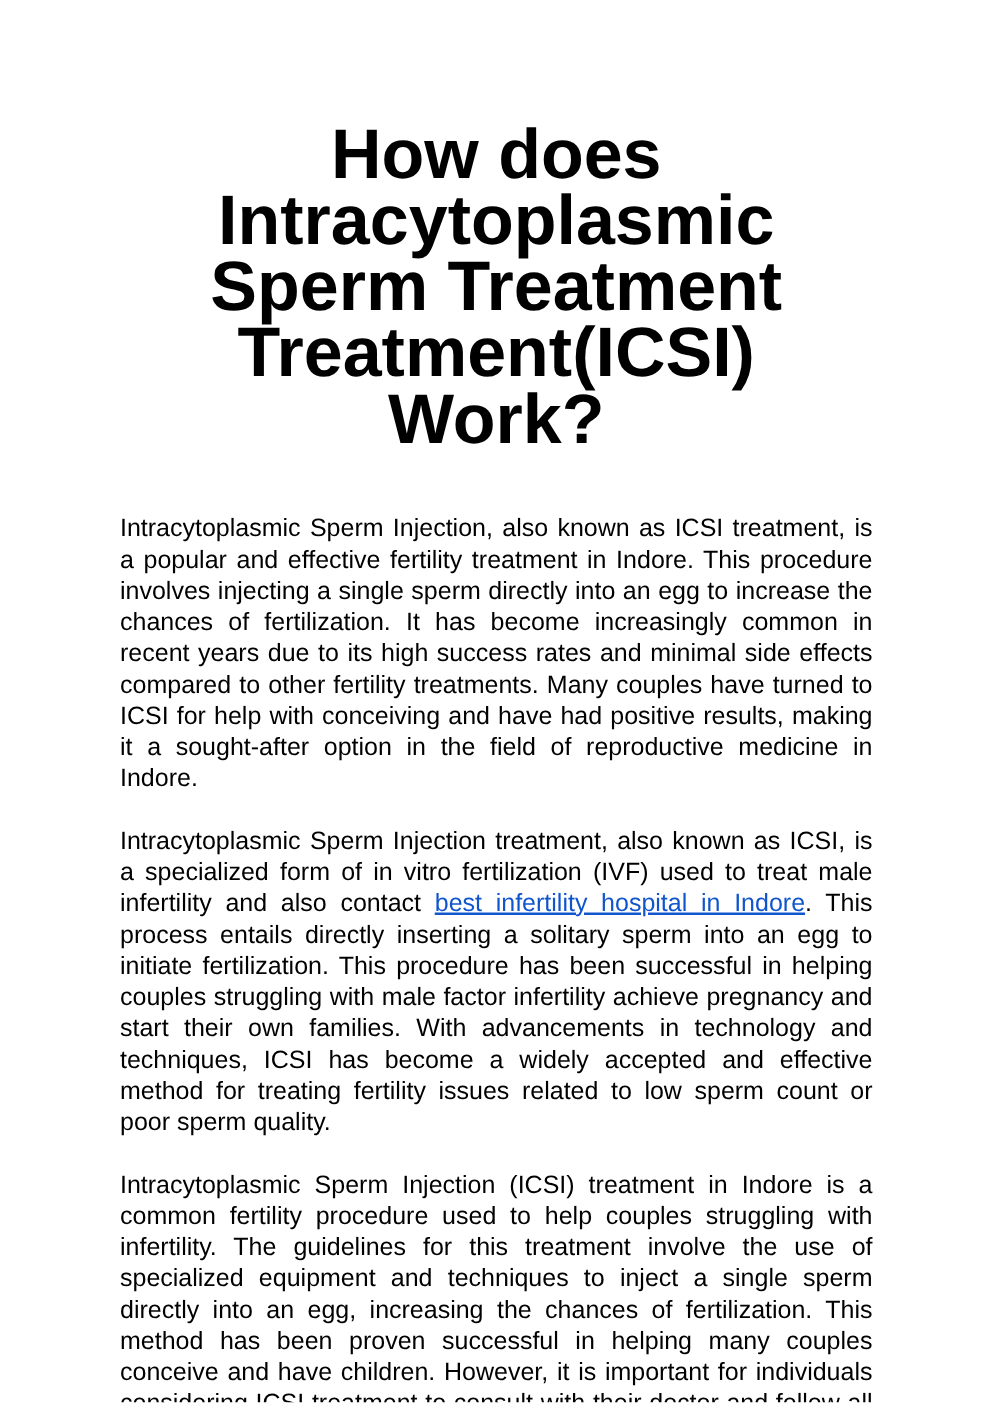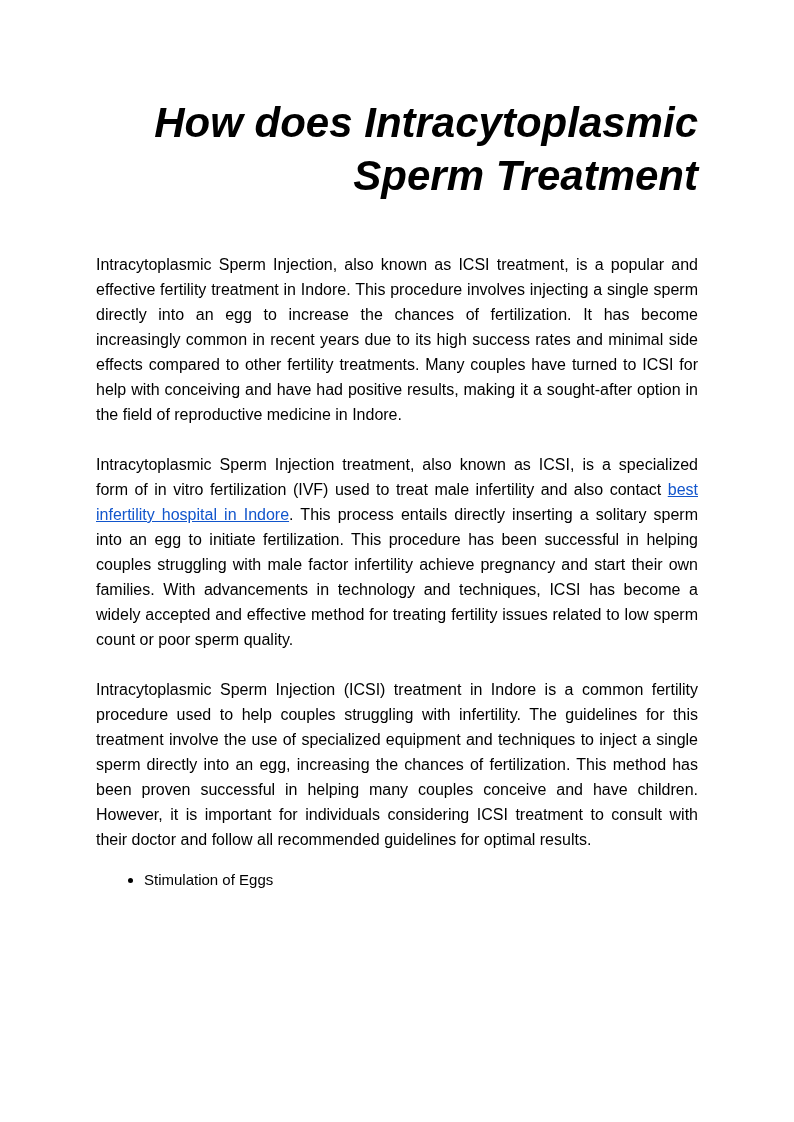--- a/index.html
+++ b/index.html
@@ -14,33 +14,32 @@
     height: 1122px;
     margin: 0 auto;
     background: #ffffff;
     box-sizing: border-box;
     padding: 96px 96px 0 96px;
     font-family: "Liberation Sans", "DejaVu Sans", sans-serif;
     color: #000000;
     overflow: hidden;
   }
   .doc-title {
-    font-size: 42px;
+    font-size: 56px;
     line-height: 53px;
     font-weight: bold;
-    text-align: right;
+    text-align: center;
     margin: 0 0 50px 0;
     letter-spacing: 0;
-    font-style: italic;
   }
   .doc-title .title-line {
     display: block;
   }
   .para {
-    font-size: 16px;
+    font-size: 20px;
     line-height: 25px;
     text-align: justify;
     margin: 0 0 25px 0;
   }
   a.doc-link {
     color: #1155cc;
     text-decoration: underline;
     cursor: pointer;
   }
   ul.doc-list {
@@ -55,20 +54,21 @@
   }
 </style>
 </head>
 <body>
 
 <div class="page" style="background: rgb(255, 255, 255); color: rgb(0, 0, 0);">
 
   <h1 class="doc-title">
     <span class="title-line">How does Intracytoplasmic</span>
     <span class="title-line">Sperm Treatment</span>
+    <span class="title-line">Treatment(ICSI) Work?</span>
   </h1>
 
   <p class="para">Intracytoplasmic Sperm Injection, also known as ICSI treatment, is a popular and effective fertility treatment in Indore. This procedure involves injecting a single sperm directly into an egg to increase the chances of fertilization. It has become increasingly common in recent years due to its high success rates and minimal side effects compared to other fertility treatments. Many couples have turned to ICSI for help with conceiving and have had positive results, making it a sought-after option in the field of reproductive medicine in Indore.</p>
 
   <p class="para"><span>Intracytoplasmic Sperm Injection treatment, also known as ICSI, is a specialized form of in vitro fertilization (IVF) used to treat male infertility and also contact </span><a class="doc-link" style="color: rgb(17, 85, 204);">best infertility hospital in Indore</a><span>. This process entails directly inserting a solitary sperm into an egg to initiate fertilization. This procedure has been successful in helping couples struggling with male factor infertility achieve pregnancy and start their own families. With advancements in technology and techniques, ICSI has become a widely accepted and effective method for treating fertility issues related to low sperm count or poor sperm quality.</span></p>
 
   <p class="para">Intracytoplasmic Sperm Injection (ICSI) treatment in Indore is a common fertility procedure used to help couples struggling with infertility. The guidelines for this treatment involve the use of specialized equipment and techniques to inject a single sperm directly into an egg, increasing the chances of fertilization. This method has been proven successful in helping many couples conceive and have children. However, it is important for individuals considering ICSI treatment to consult with their doctor and follow all recommended guidelines for optimal results.</p>
 
   <ul class="doc-list">
     <li>

